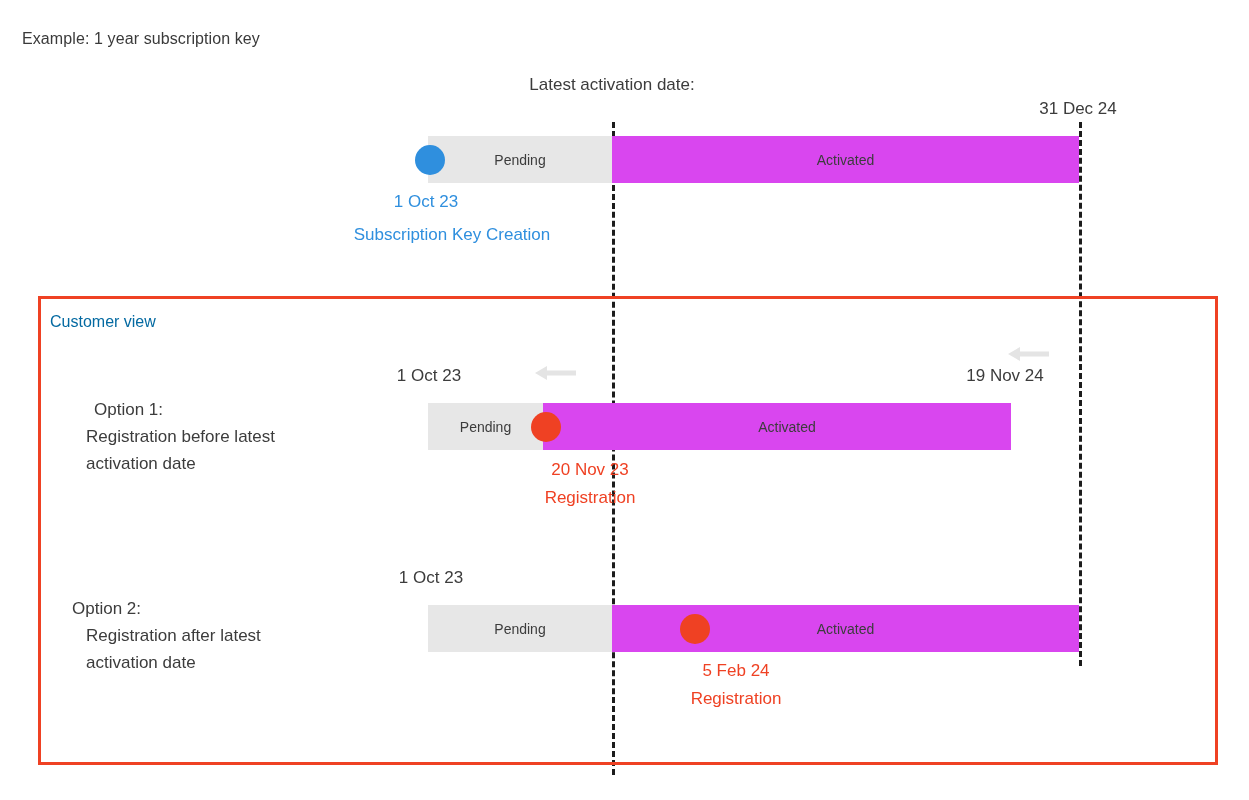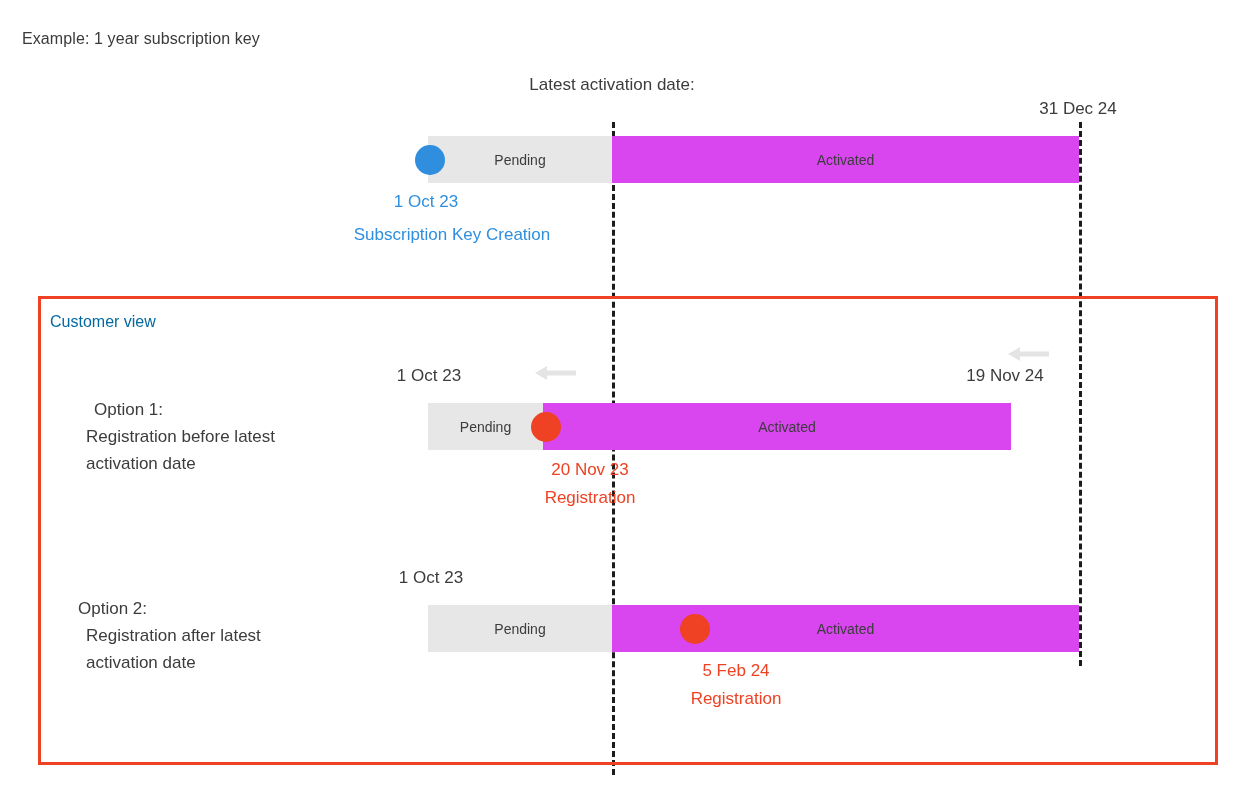--- a/index.html
+++ b/index.html
@@ -167,21 +167,21 @@
   </div>
   <div class="bar bar-activated" style="left:543px; top:403px; width:468px; height:47px;">
     <span class="bar-text" style="margin-left:20px;">Activated</span>
   </div>
 
   <div class="dot dot-red" style="left:531px; top:412px; width:30px; height:30px;"></div>
 
   <div class="lbl red center" style="left:548px; top:460px;">20 Nov 23</div>
   <div class="lbl red center" style="left:548px; top:488px;">Registration</div>
 
-  <div class="option-desc" style="left:78px; top:595px;">Option 2:</div>
+  <div class="option-desc" style="left:72px; top:595px;">Option 2:</div>
   <div class="option-desc" style="left:86px; top:622px;">Registration after latest
 activation date</div>
 
   <div class="lbl center" style="left:431px; top:568px;">1 Oct 23</div>
 
   <div class="bar bar-pending" style="left:428px; top:605px; width:184px; height:47px;">
     <span class="bar-text">Pending</span>
   </div>
   <div class="bar bar-activated" style="left:612px; top:605px; width:467px; height:47px;">
     <span class="bar-text">Activated</span>

